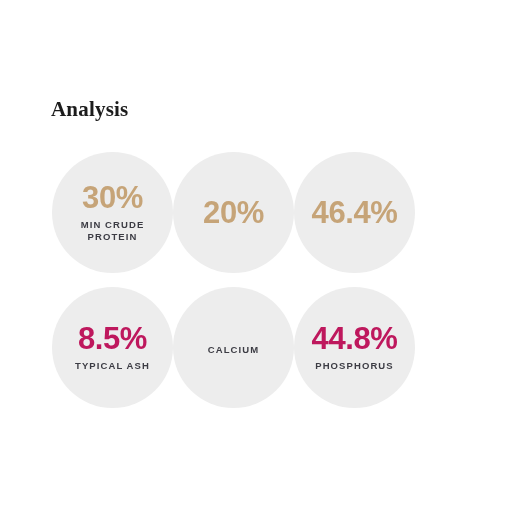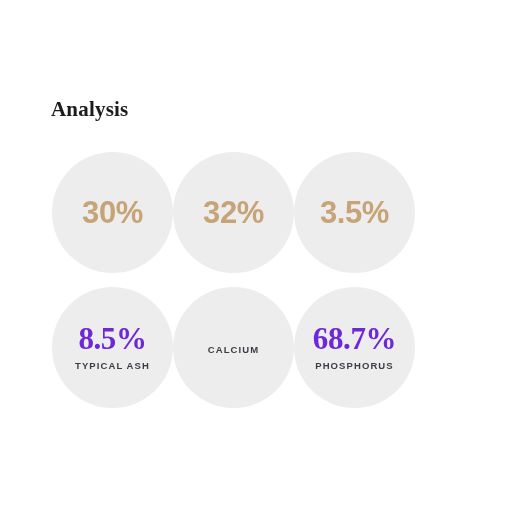--- a/index.html
+++ b/index.html
@@ -64,21 +64,21 @@
     font-family: "Liberation Sans", sans-serif;
     font-weight: bold;
     font-size: 31px;
     line-height: 32px;
     letter-spacing: -0.4px;
     text-align: center;
     white-space: nowrap;
   }
 
   .stat-value.tan   { color: #c6a478; }
-  .stat-value.navy  { color: #6d28d9; font-family: Liberation Serif, serif; }
+  .stat-value.navy  { color: #be185d; }
 
   .stat-label {
     margin-top: 5px;
     font-family: "Liberation Sans", sans-serif;
     font-weight: bold;
     font-size: 9.5px;
     line-height: 12px;
     letter-spacing: 1.1px;
     color: #3c3c44;
     text-align: center;
@@ -90,38 +90,39 @@
 <body>
 
 <div id="analysis-panel">
 
   <div id="panel-title">Analysis</div>
 
   <div id="stat-grid">
 
     <div class="stat-circle">
       <div class="stat-value tan">30%</div>
+      <div class="stat-label">MIN CRUDE PROTEIN</div>
     </div>
 
     <div class="stat-circle">
-      <div class="stat-value tan">32%</div>
+      <div class="stat-value tan">20%</div>
     </div>
 
     <div class="stat-circle">
-      <div class="stat-value tan">3.5%</div>
+      <div class="stat-value tan">46.4%</div>
     </div>
 
     <div class="stat-circle">
       <div class="stat-value navy">8.5%</div>
       <div class="stat-label">TYPICAL ASH</div>
     </div>
 
     <div class="stat-circle">
       <div class="stat-label">CALCIUM</div>
     </div>
 
     <div class="stat-circle">
-      <div class="stat-value navy">68.7%</div>
+      <div class="stat-value navy">44.8%</div>
       <div class="stat-label">PHOSPHORUS</div>
     </div>
 
   </div>
 </div>
 
 </body></html>

